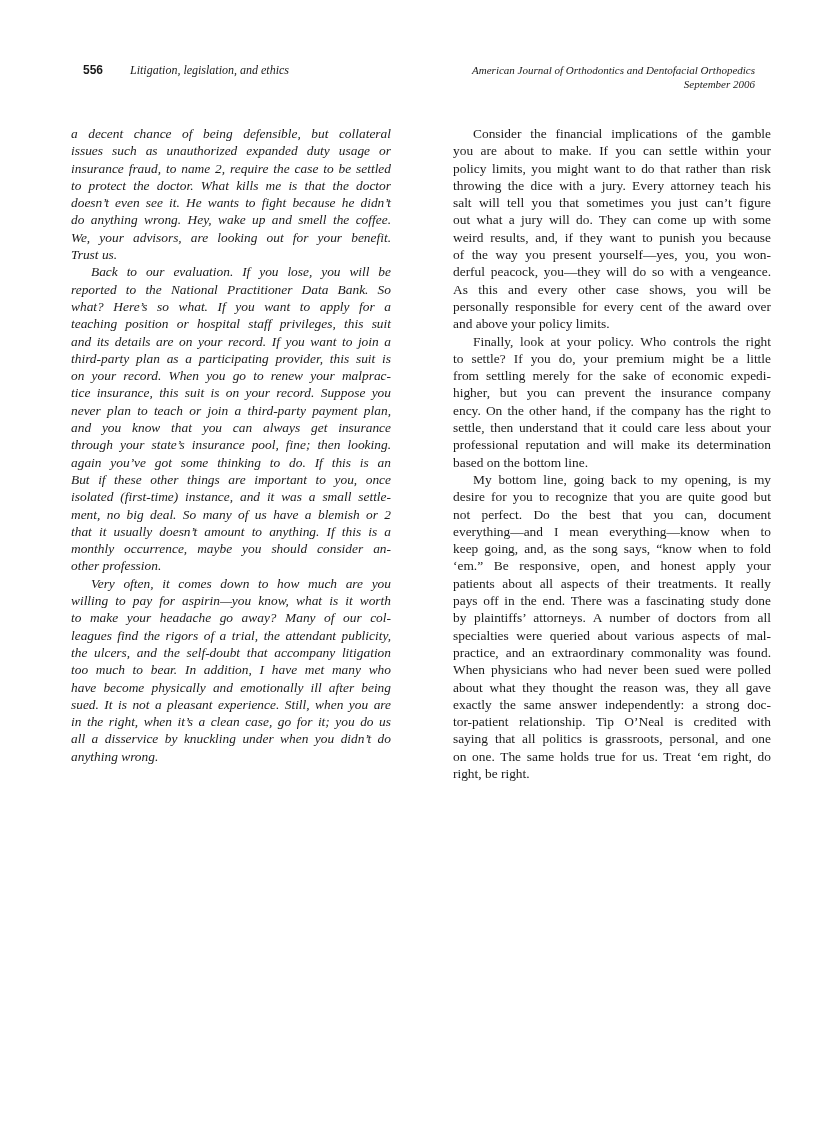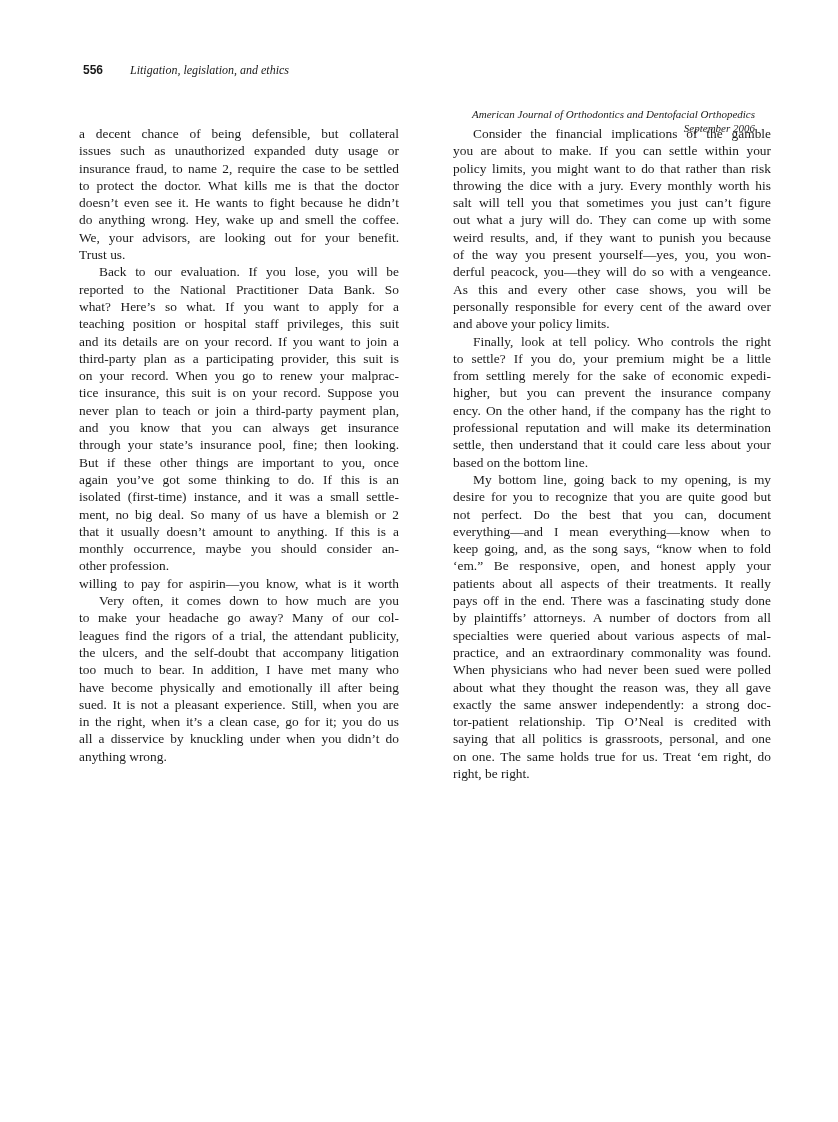--- a/index.html
+++ b/index.html
@@ -2,23 +2,23 @@
 <html><head>
 <meta charset="utf-8">
 <style>
   html, body { margin: 0; padding: 0; background: #ffffff; }
   body { width: 838px; height: 1122px; position: relative; overflow: hidden;
          font-family: "Liberation Serif", "DejaVu Serif", serif; color: #1a1a1a; }
   .header-left { position: absolute; left: 83px; top: 63px; font-size: 12px; line-height: 14px; white-space: nowrap; }
   .page-num { font-family: "Liberation Sans", "DejaVu Sans", sans-serif; font-weight: bold; font-size: 12px; margin-right: 24px; }
   .section { font-style: italic; }
   .header-right { position: absolute; right: 83px; top: 63px; font-size: 11px; line-height: 14px;
-                  font-style: italic; text-align: right; white-space: nowrap; margin-top: 44px; }
+                  font-style: italic; text-align: right; white-space: nowrap; }
   .col { position: absolute; top: 125px; width: 320px; font-size: 13.4px; line-height: 17.3px; }
-  .col.left { left: 79px; }
+  .col.left { left: 71px; font-style: italic; }
   .col.right { left: 437px; width: 318px; margin-left: 16px; }
   .ln { display: block; height: 17.3px; white-space: nowrap; text-align: justify; text-align-last: justify; }
   .ln.last { text-align-last: left; }
   .ln.indent { padding-left: 20px; }
 </style>
 </head>
 <body>
 
 <div class="header-left">
   <span class="page-num">556</span>
@@ -42,59 +42,59 @@
     <span class="ln">reported to the National Practitioner Data Bank. So</span>
     <span class="ln">what? Here’s so what. If you want to apply for a</span>
     <span class="ln">teaching position or hospital staff privileges, this suit</span>
     <span class="ln">and its details are on your record. If you want to join a</span>
     <span class="ln">third-party plan as a participating provider, this suit is</span>
     <span class="ln">on your record. When you go to renew your malprac-</span>
     <span class="ln">tice insurance, this suit is on your record. Suppose you</span>
     <span class="ln">never plan to teach or join a third-party payment plan,</span>
     <span class="ln">and you know that you can always get insurance</span>
     <span class="ln">through your state’s insurance pool, fine; then looking.</span>
+    <span class="ln">again you’ve got some thinking to do. If this is an</span>
     <span class="ln">But if these other things are important to you, once</span>
-    <span class="ln">again you’ve got some thinking to do. If this is an</span>
     <span class="ln">isolated (first-time) instance, and it was a small settle-</span>
     <span class="ln">ment, no big deal. So many of us have a blemish or 2</span>
     <span class="ln">that it usually doesn’t amount to anything. If this is a</span>
     <span class="ln">monthly occurrence, maybe you should consider an-</span>
     <span class="ln last">other profession.</span>
+    <span class="ln indent">Very often, it comes down to how much are you</span>
     <span class="ln">willing to pay for aspirin—you know, what is it worth</span>
-    <span class="ln indent">Very often, it comes down to how much are you</span>
     <span class="ln">to make your headache go away? Many of our col-</span>
     <span class="ln">leagues find the rigors of a trial, the attendant publicity,</span>
     <span class="ln">the ulcers, and the self-doubt that accompany litigation</span>
     <span class="ln">too much to bear. In addition, I have met many who</span>
     <span class="ln">have become physically and emotionally ill after being</span>
     <span class="ln">sued. It is not a pleasant experience. Still, when you are</span>
     <span class="ln">in the right, when it’s a clean case, go for it; you do us</span>
     <span class="ln">all a disservice by knuckling under when you didn’t do</span>
     <span class="ln last">anything wrong.</span>
   </div>
 <div class="col right" id="col-right">
     <span class="ln indent">Consider the financial implications of the gamble</span>
     <span class="ln">you are about to make. If you can settle within your</span>
     <span class="ln">policy limits, you might want to do that rather than risk</span>
-    <span class="ln">throwing the dice with a jury. Every monthly worth his</span>
+    <span class="ln">throwing the dice with a jury. Every attorney teach his</span>
     <span class="ln">salt will tell you that sometimes you just can’t figure</span>
     <span class="ln">out what a jury will do. They can come up with some</span>
     <span class="ln">weird results, and, if they want to punish you because</span>
     <span class="ln">of the way you present yourself—yes, you, you won-</span>
     <span class="ln">derful peacock, you—they will do so with a vengeance.</span>
     <span class="ln">As this and every other case shows, you will be</span>
     <span class="ln">personally responsible for every cent of the award over</span>
     <span class="ln last">and above your policy limits.</span>
-    <span class="ln indent">Finally, look at tell policy. Who controls the right</span>
+    <span class="ln indent">Finally, look at your policy. Who controls the right</span>
     <span class="ln">to settle? If you do, your premium might be a little</span>
     <span class="ln">from settling merely for the sake of economic expedi-</span>
     <span class="ln">higher, but you can prevent the insurance company</span>
     <span class="ln">ency. On the other hand, if the company has the right to</span>
+    <span class="ln">settle, then understand that it could care less about your</span>
     <span class="ln">professional reputation and will make its determination</span>
-    <span class="ln">settle, then understand that it could care less about your</span>
     <span class="ln last">based on the bottom line.</span>
     <span class="ln indent">My bottom line, going back to my opening, is my</span>
     <span class="ln">desire for you to recognize that you are quite good but</span>
     <span class="ln">not perfect. Do the best that you can, document</span>
     <span class="ln">everything—and I mean everything—know when to</span>
     <span class="ln">keep going, and, as the song says, “know when to fold</span>
     <span class="ln">‘em.” Be responsive, open, and honest apply your</span>
     <span class="ln">patients about all aspects of their treatments. It really</span>
     <span class="ln">pays off in the end. There was a fascinating study done</span>
     <span class="ln">by plaintiffs’ attorneys. A number of doctors from all</span>

